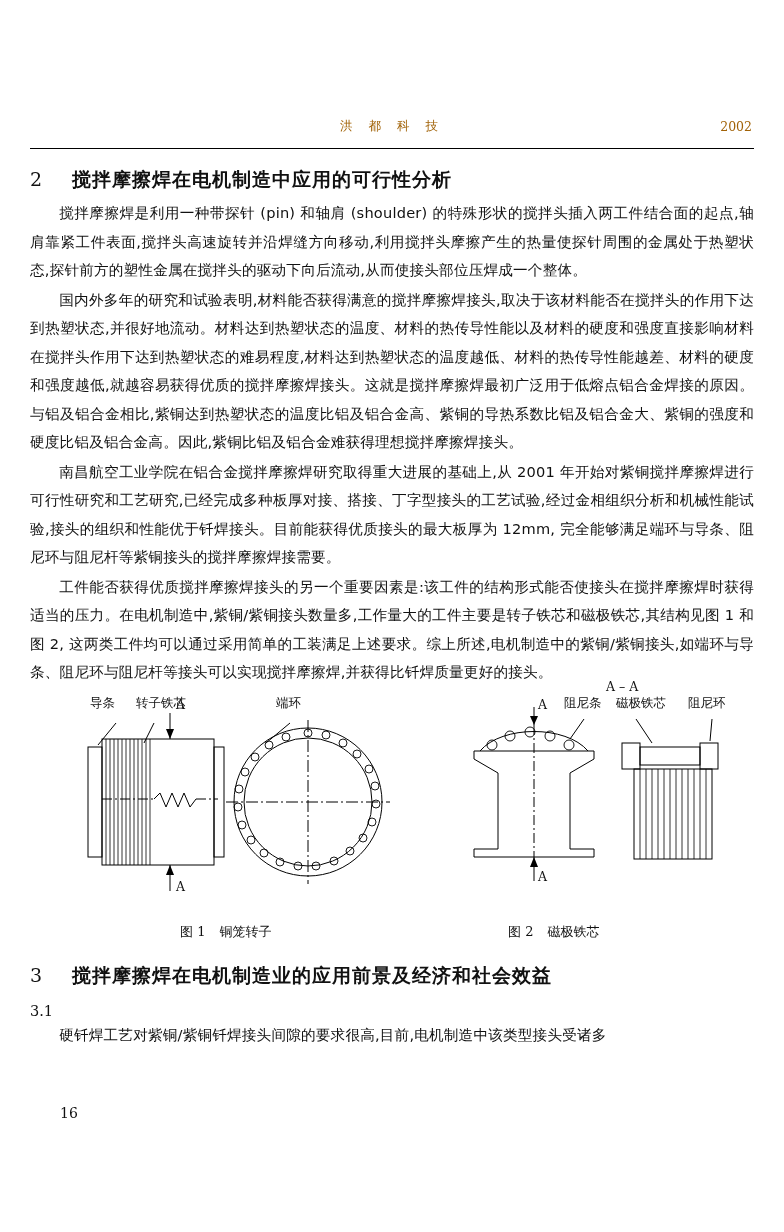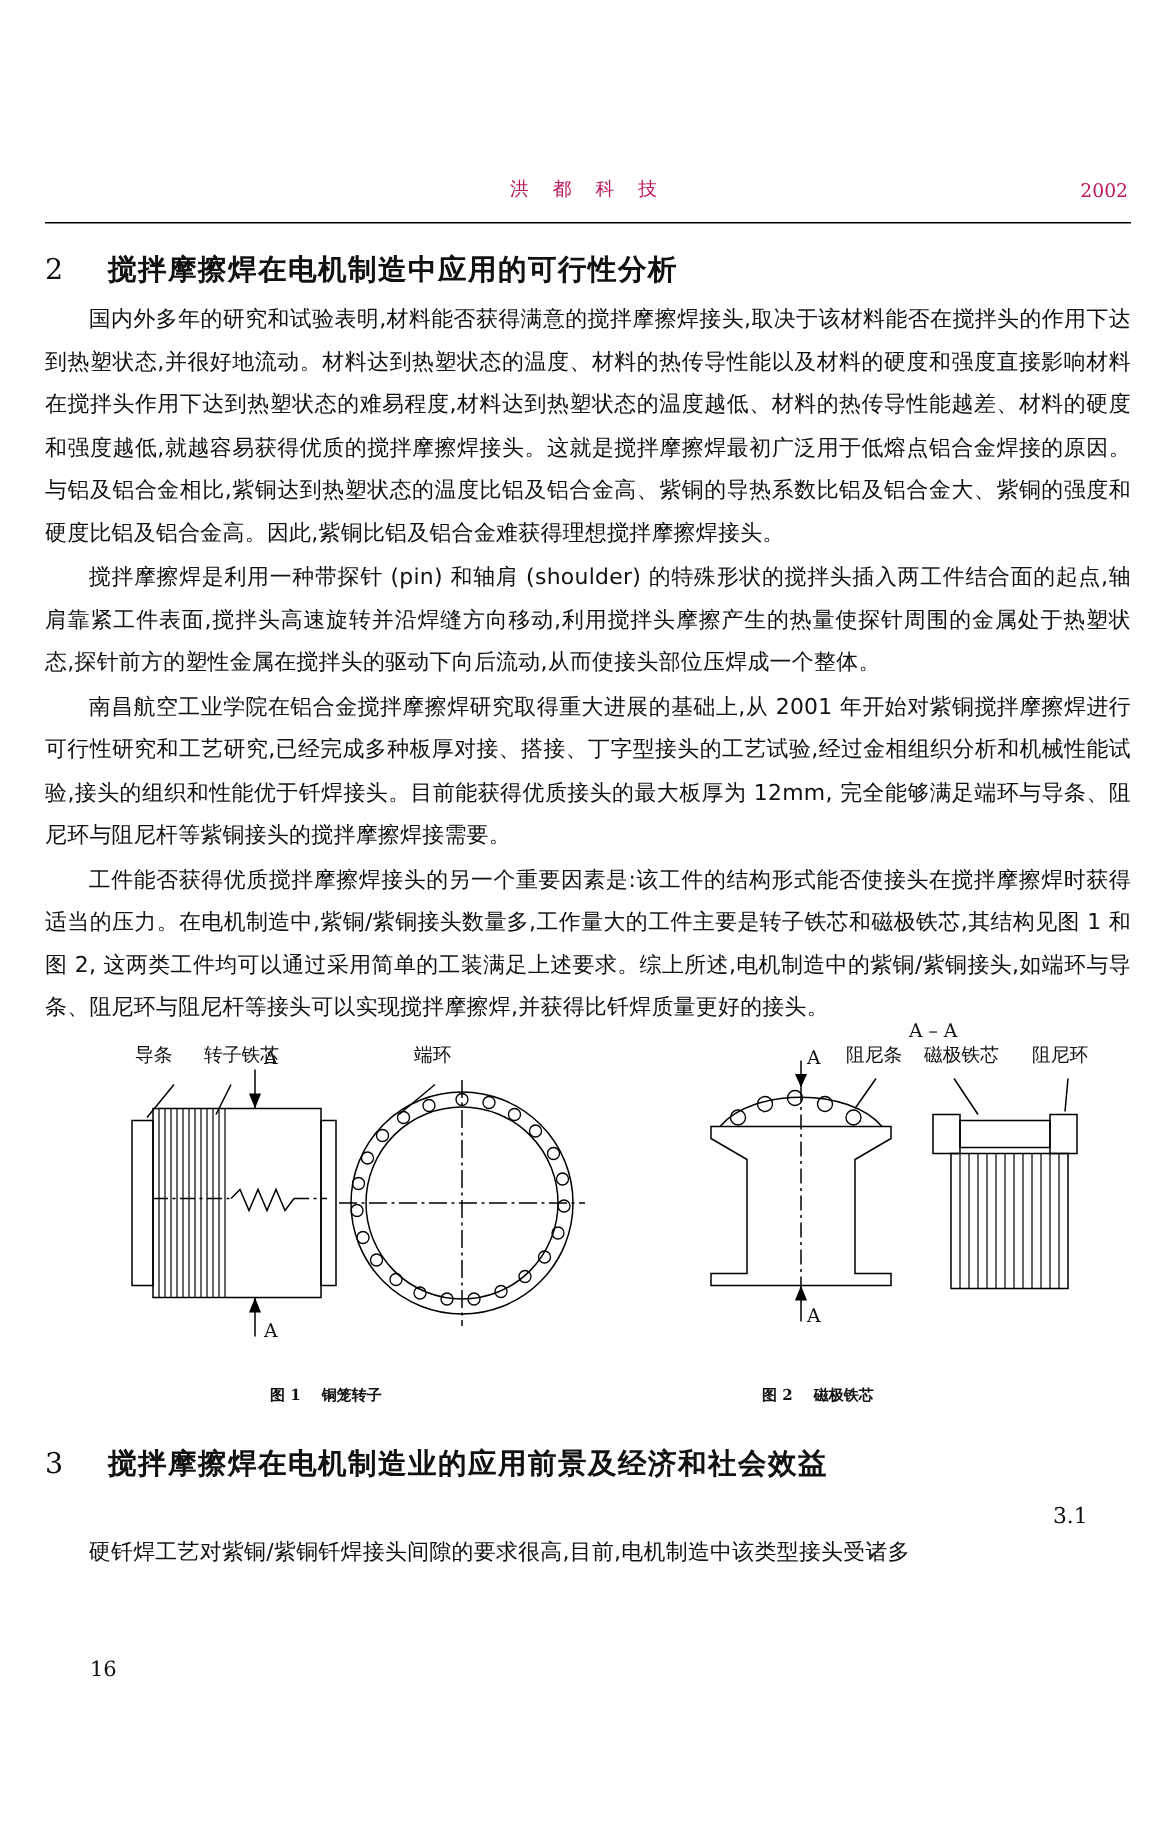--- a/index.html
+++ b/index.html
@@ -26,21 +26,21 @@
     position: absolute;
     left: 30px;
     top: 118px;
     width: 724px;
   }
   
   .runhead {
     position: relative;
     height: 26px;
     font-size: 12.5px;
-    color: #be185d;
+    color: #a16207;
   }
   .runhead .journal {
     position: absolute;
     left: 50%;
     transform: translateX(-50%);
     letter-spacing: 6px;
     font-family: "DejaVu Sans", sans-serif;
     font-size: 12.5px;
   }
   .runhead .year {
@@ -74,21 +74,20 @@
   .sec-head .txt {
     font-family: "DejaVu Sans", sans-serif;
     font-weight: bold;
   }
   .subsec-head {
     display: flex;
     align-items: baseline;
     margin-top: 14px;
     margin-bottom: 2px;
     font-size: 14.5px;
-    justify-content: flex-end;
   }
   .subsec-head .num {
     font-family: "DejaVu Serif", serif;
     width: 52px;
     flex: none;
     font-size: 14.5px;
   }
   .subsec-head .txt {
     font-family: "DejaVu Sans", sans-serif;
   }
@@ -104,22 +103,21 @@
   }
   
   .figures {
     position: relative;
     height: 230px;
     margin-top: 6px;
   }
   .fig-captions {
     position: relative;
     height: 22px;
-    font-size: 10px;
-    font-weight: bold;
+    font-size: 13px;
   }
   .cap {
     position: absolute;
     white-space: nowrap;
   }
   .cap .lbl { font-family: "DejaVu Serif", serif; }
   .cap .nm { margin-left: 14px; }
   .lbltxt {
     position: absolute;
     font-size: 12.5px;
@@ -146,22 +144,22 @@
       <span class="journal">洪 都 科 技</span>
       <span class="year">2002</span>
     </div>
     <div class="rule"></div>
 
     <div class="sec-head">
       <span class="num">2</span>
       <span class="txt">搅拌摩擦焊在电机制造中应用的可行性分析</span>
     </div>
 
+    <p class="para">搅拌摩擦焊是利用一种带探针 (pin) 和轴肩 (shoulder) 的特殊形状的搅拌头插入两工件结合面的起点,轴肩靠紧工件表面,搅拌头高速旋转并沿焊缝方向移动,利用搅拌头摩擦产生的热量使探针周围的金属处于热塑状态,探针前方的塑性金属在搅拌头的驱动下向后流动,从而使接头部位压焊成一个整体。</p>
     <p class="para">国内外多年的研究和试验表明,材料能否获得满意的搅拌摩擦焊接头,取决于该材料能否在搅拌头的作用下达到热塑状态,并很好地流动。材料达到热塑状态的温度、材料的热传导性能以及材料的硬度和强度直接影响材料在搅拌头作用下达到热塑状态的难易程度,材料达到热塑状态的温度越低、材料的热传导性能越差、材料的硬度和强度越低,就越容易获得优质的搅拌摩擦焊接头。这就是搅拌摩擦焊最初广泛用于低熔点铝合金焊接的原因。与铝及铝合金相比,紫铜达到热塑状态的温度比铝及铝合金高、紫铜的导热系数比铝及铝合金大、紫铜的强度和硬度比铝及铝合金高。因此,紫铜比铝及铝合金难获得理想搅拌摩擦焊接头。</p>
-    <p class="para">搅拌摩擦焊是利用一种带探针 (pin) 和轴肩 (shoulder) 的特殊形状的搅拌头插入两工件结合面的起点,轴肩靠紧工件表面,搅拌头高速旋转并沿焊缝方向移动,利用搅拌头摩擦产生的热量使探针周围的金属处于热塑状态,探针前方的塑性金属在搅拌头的驱动下向后流动,从而使接头部位压焊成一个整体。</p>
     <p class="para">南昌航空工业学院在铝合金搅拌摩擦焊研究取得重大进展的基础上,从 2001 年开始对紫铜搅拌摩擦焊进行可行性研究和工艺研究,已经完成多种板厚对接、搭接、丁字型接头的工艺试验,经过金相组织分析和机械性能试验,接头的组织和性能优于钎焊接头。目前能获得优质接头的最大板厚为 12mm, 完全能够满足端环与导条、阻尼环与阻尼杆等紫铜接头的搅拌摩擦焊接需要。</p>
     <p class="para">工件能否获得优质搅拌摩擦焊接头的另一个重要因素是:该工件的结构形式能否使接头在搅拌摩擦焊时获得适当的压力。在电机制造中,紫铜/紫铜接头数量多,工作量大的工件主要是转子铁芯和磁极铁芯,其结构见图 1 和图 2, 这两类工件均可以通过采用简单的工装满足上述要求。综上所述,电机制造中的紫铜/紫铜接头,如端环与导条、阻尼环与阻尼杆等接头可以实现搅拌摩擦焊,并获得比钎焊质量更好的接头。</p>
 
     <div class="figures">
 
       <div style="position:absolute; left:28px; top:6px; width:360px; height:200px;">
         <svg width="360" height="200" viewBox="0 0 360 200">
           <g stroke="#000" fill="none" stroke-width="1">
 
             <rect x="30" y="48" width="14" height="110"></rect>

